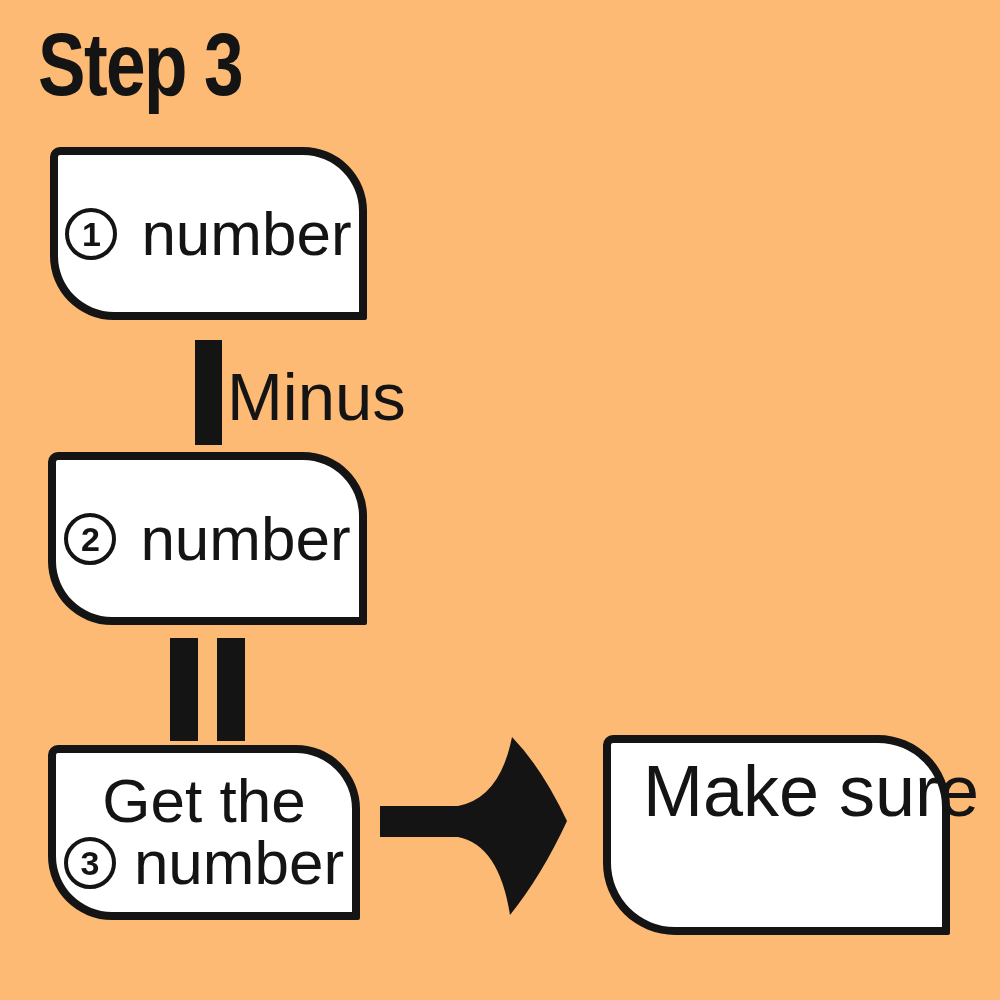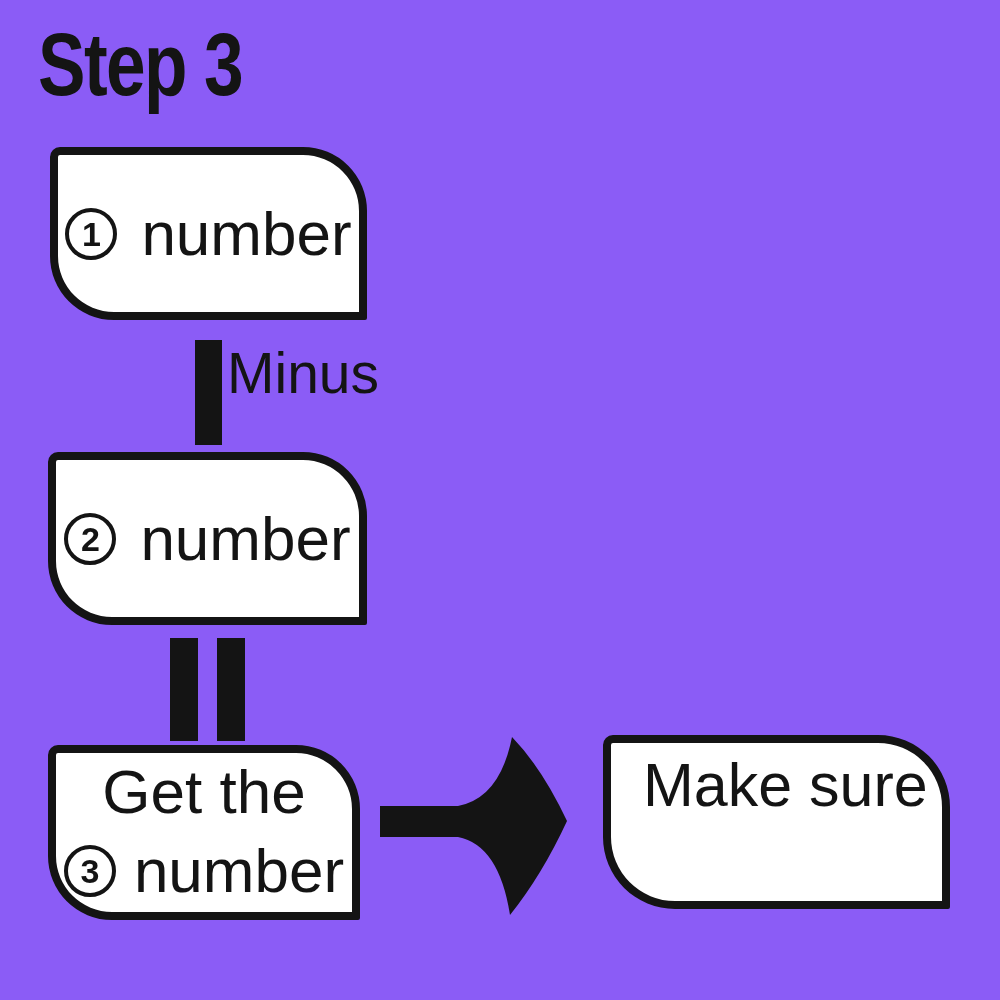--- a/index.html
+++ b/index.html
@@ -1,20 +1,20 @@
 <!DOCTYPE html>
 <html><head>
 <meta charset="utf-8">
 <style>
   html, body { margin: 0; padding: 0; background: #ffffff; }
   .canvas {
     position: relative;
     width: 1000px;
     height: 1000px;
-    background: #8b5cf6;
+    background: #fdba74;
     font-family: "Liberation Sans", "DejaVu Sans", sans-serif;
     color: #141414;
     overflow: hidden;
   }
 
   .page-title {
     position: absolute;
     left: 38px;
     top: 20px;
     font-size: 89px;
@@ -37,32 +37,31 @@
     justify-content: center;
     font-size: 62px;
     line-height: 1;
     white-space: nowrap;
   }
   #box-first  { left: 50px; top: 147px; width: 317px; height: 173px; gap: 24px; }
   #box-second { left: 48px; top: 452px; width: 319px; height: 173px; gap: 24px; }
   #box-result {
     left: 48px; top: 745px; width: 312px; height: 175px;
     flex-direction: column;
-    justify-content: space-between;
     align-items: center;
     padding: 8px 0 10px 0;
   }
   #box-note {
-    left: 603px; top: 735px; width: 347px; height: 174px;
+    left: 603px; top: 735px; width: 347px; height: 200px;
     border-radius: 10px 72px 2px 72px;
     flex-direction: row;
     justify-content: space-between;
     align-items: flex-start;
     padding: 12px 0 14px 32px;
-    font-size: 61px;
+    font-size: 72px;
   }
 
   .badge {
     flex: 0 0 auto;
     width: 44px;
     height: 44px;
     border: 4px solid #141414;
     border-radius: 50%;
     display: flex;
     align-items: center;
@@ -82,22 +81,22 @@
     position: absolute;
     background: #141414;
   }
   #minus-bar { left: 195px; top: 340px; width: 27px; height: 105px; }
   #eq-bar-1  { left: 170px; top: 638px; width: 28px; height: 103px; }
   #eq-bar-2  { left: 217px; top: 638px; width: 28px; height: 103px; }
 
   .minus-label {
     position: absolute;
     left: 227px;
-    top: 342px;
-    font-size: 57px;
+    top: 360px;
+    font-size: 67px;
     line-height: 1.1;
     white-space: nowrap;
   }
 
   #arrow-svg {
     position: absolute;
     left: 378px;
     top: 728px;
     width: 200px;
     height: 196px;

